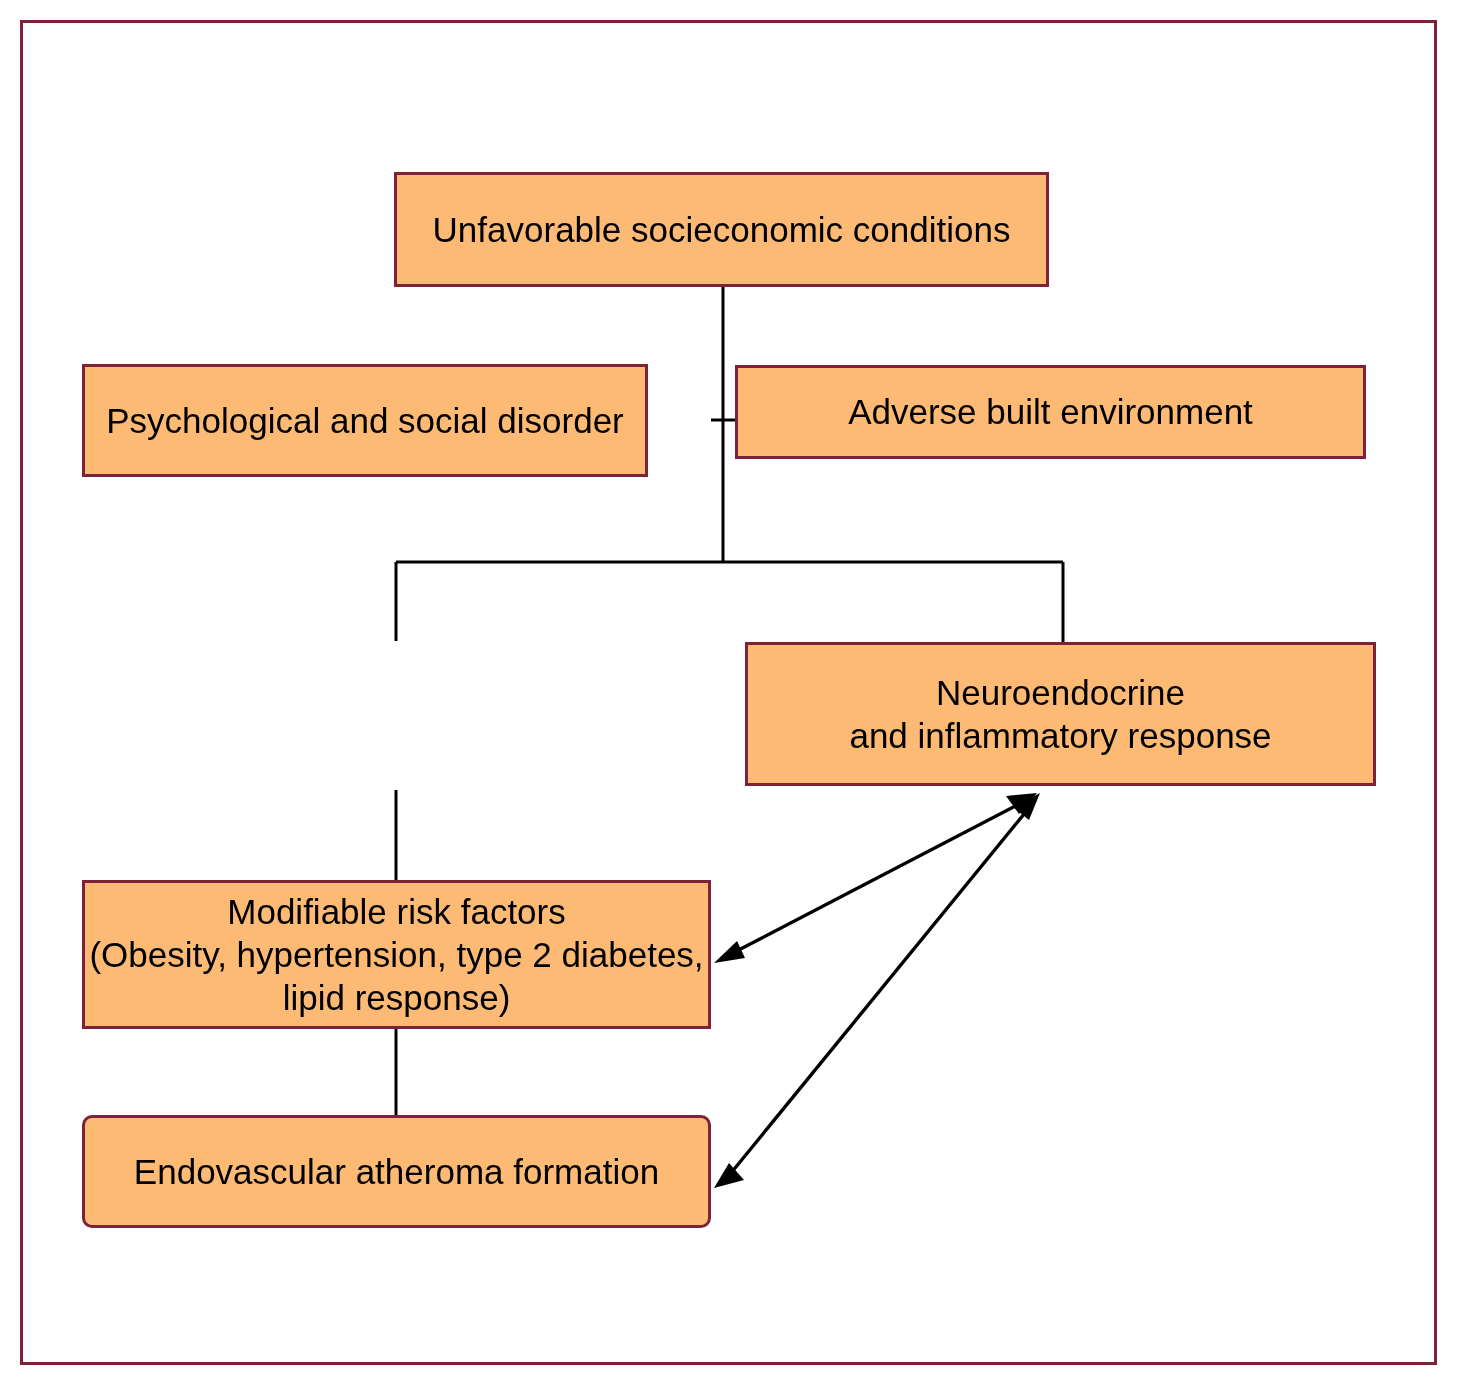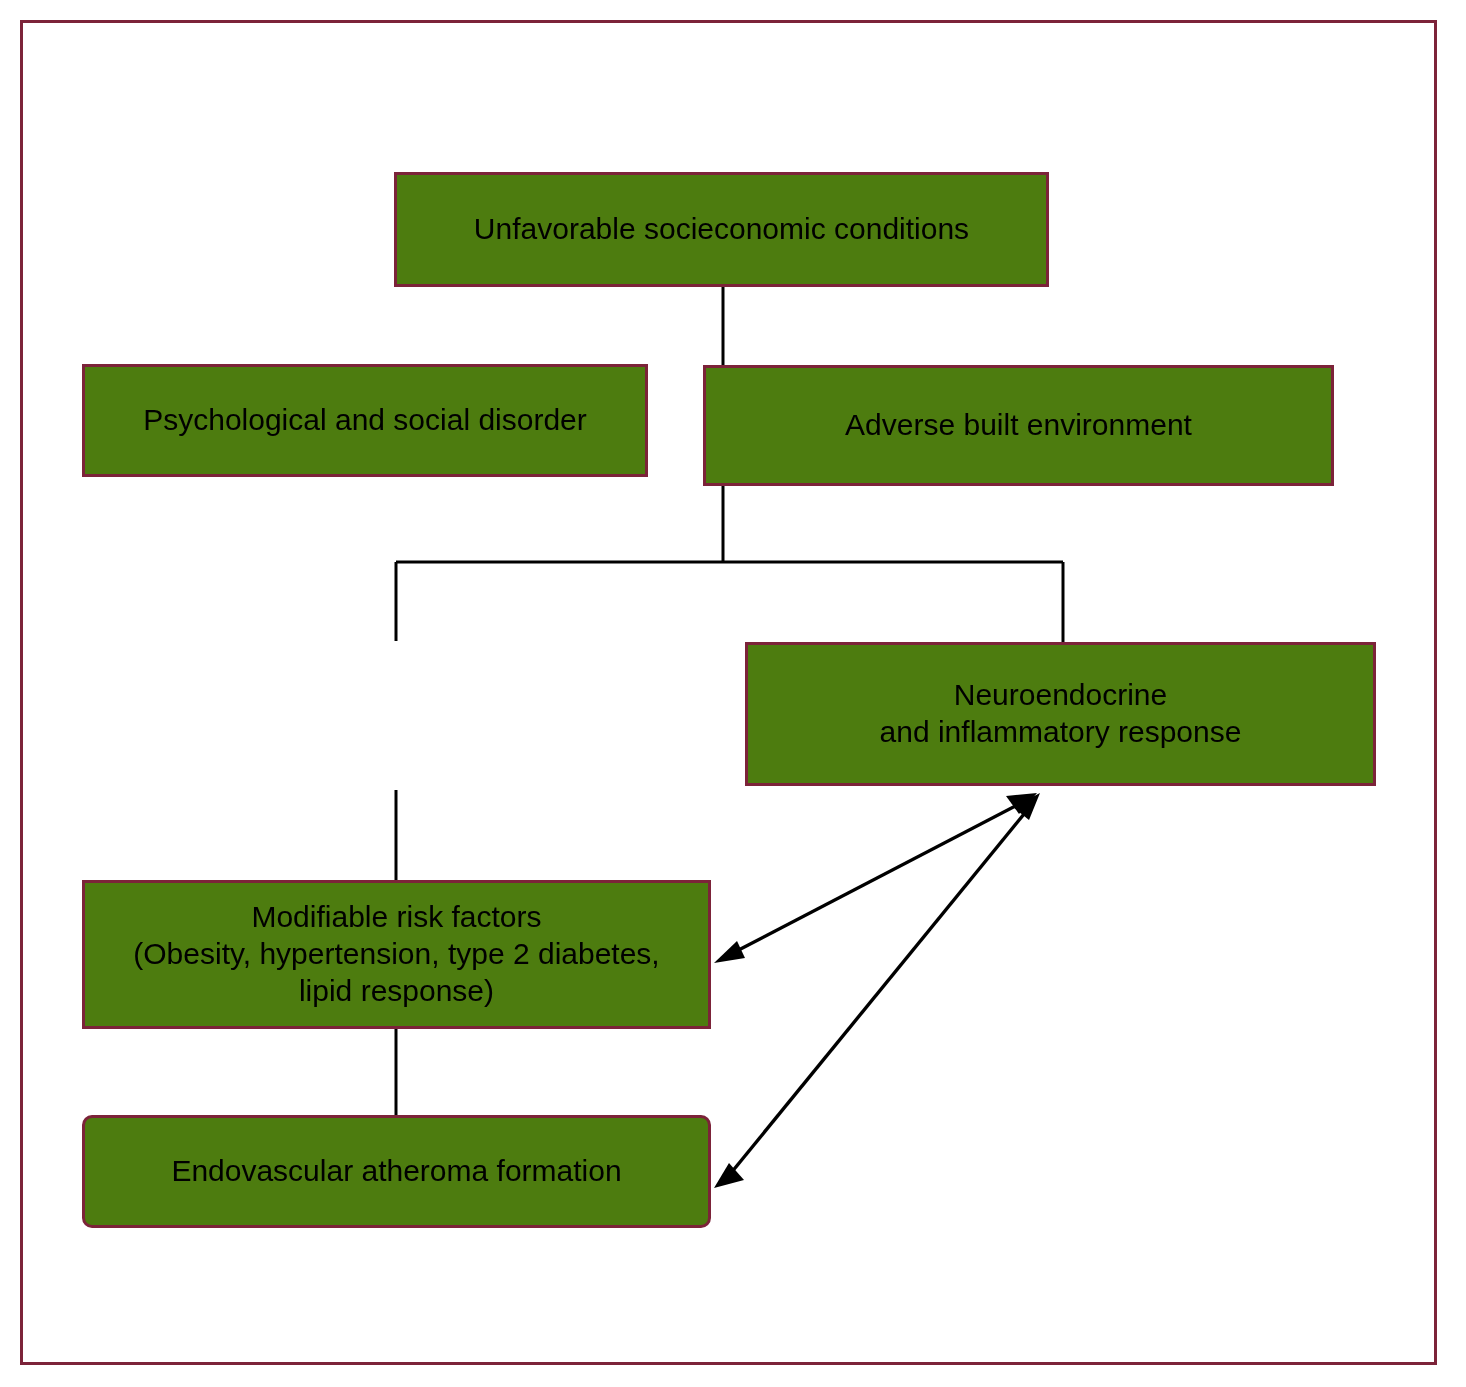--- a/index.html
+++ b/index.html
@@ -24,27 +24,27 @@
     width: 1417px;
     height: 1345px;
     border: 3px solid #7c2339;
     box-sizing: border-box;
     background: #ffffff;
   }
   .node {
     position: absolute;
     box-sizing: border-box;
     border: 3px solid #7c2339;
-    background: #4d7c0f;
+    background: #fdba74;
     display: flex;
     align-items: center;
     justify-content: center;
     text-align: center;
     color: #000000;
-    font-size: 30px;
+    font-size: 35px;
     line-height: 1.23;
     z-index: 3;
     padding: 2px 10px;
   }
   .node .node-line {
     display: block;
     white-space: nowrap;
   }
   .node-text {
     display: block;
@@ -111,21 +111,21 @@
       <span class="node-line">Unfavorable socieconomic conditions</span>
     </span>
   </div>
 
   <div class="node" style="left:82px; top:364px; width:566px; height:113px;justify-content:center;">
     <span class="node-text">
       <span class="node-line">Psychological and social disorder</span>
     </span>
   </div>
 
-  <div class="node" style="left:703px; top:365px; width:631px; height:121px;">
+  <div class="node" style="left:735px; top:365px; width:631px; height:94px;">
     <span class="node-text">
       <span class="node-line">Adverse built environment</span>
     </span>
   </div>
 
 
   <div class="node" style="left:745px; top:642px; width:631px; height:144px;">
     <span class="node-text">
       <span class="node-line">Neuroendocrine</span>
       <span class="node-line">and inflammatory response</span>

